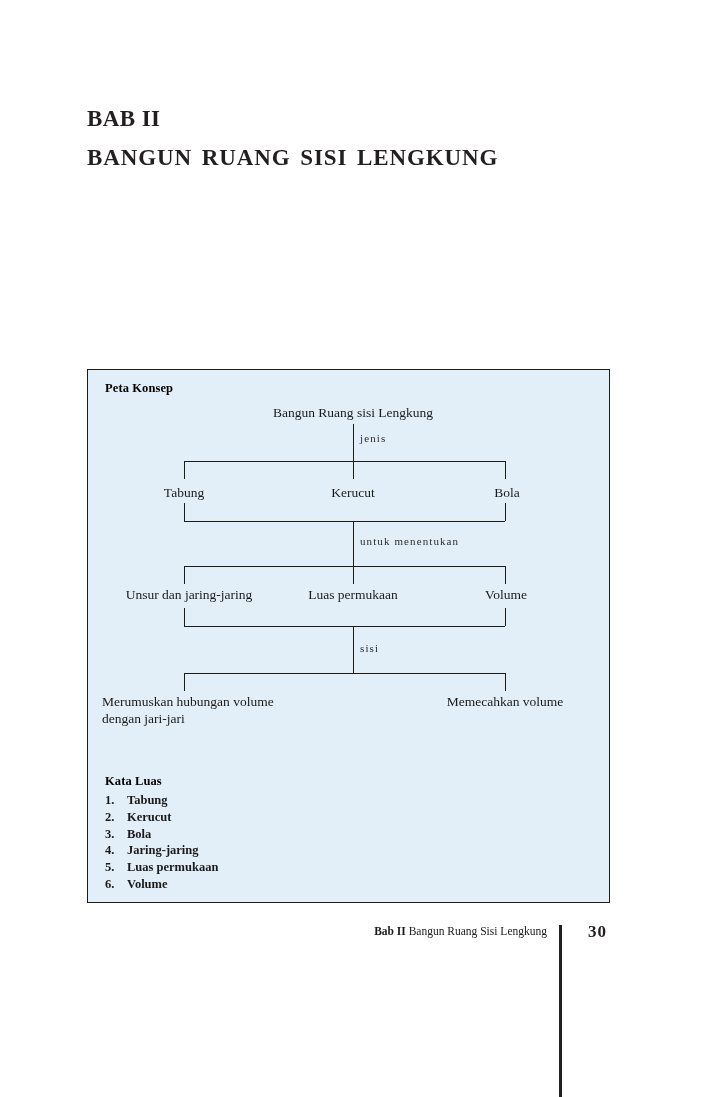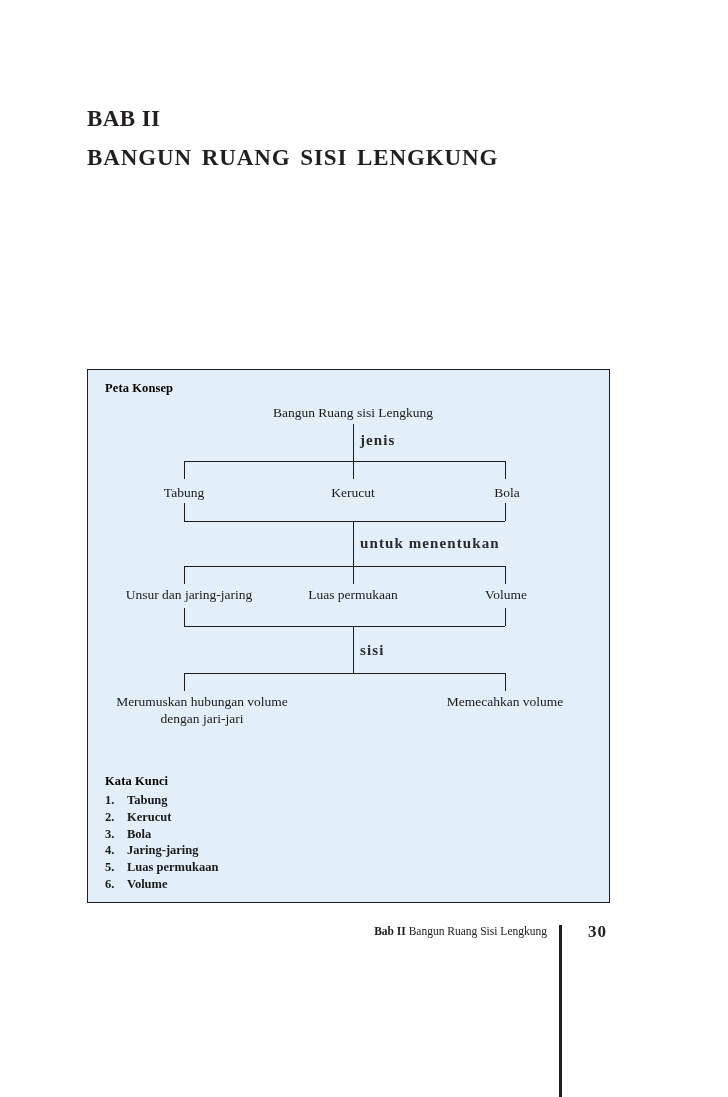--- a/index.html
+++ b/index.html
@@ -69,32 +69,30 @@
     top: 0;
     width: 523px;
     height: 400px;
   }
   .node {
     position: absolute;
     font-size: 13.5px;
     line-height: 17px;
     color: #1a1a1a;
     white-space: nowrap;
-    text-align: center;
   }
   .node.two-line { white-space: normal; }
   .node.center { text-align: center; transform: translateX(-50%); }
 
   .edge-label {
     position: absolute;
-    font-size: 15px;
+    font-size: 11px;
     letter-spacing: 1.1px;
     color: #2b2b2b;
     white-space: nowrap;
-    font-weight: bold;
   }
 
   .vline {
     position: absolute;
     width: 1px;
     background: #1c1c1c;
   }
   .hline {
     position: absolute;
     height: 1px;
@@ -210,21 +208,21 @@
 
     <div class="hline" style="left:96px;  top:303px; width:321px;"></div>
     <div class="vline" style="left:96px;  top:303px; height:18px;"></div>
     <div class="vline" style="left:417px; top:303px; height:18px;"></div>
 
     <div class="node two-line" style="left:14px; top:323px; width:200px;">Merumuskan  hubungan volume dengan jari-jari</div>
     <div class="node center" style="left:417px; top:323px;">Memecahkan volume</div>
 
   </div>
 
-  <div class="panel-heading" id="kata-kunci-heading">Kata Kunci</div>
+  <div class="panel-heading" id="kata-kunci-heading">Kata Luas</div>
 
   <ul id="kata-kunci-list">
     <li><span class="num">1.</span><span>Tabung</span></li>
     <li><span class="num">2.</span><span>Kerucut</span></li>
     <li><span class="num">3.</span><span>Bola</span></li>
     <li><span class="num">4.</span><span>Jaring-jaring</span></li>
     <li><span class="num">5.</span><span>Luas permukaan</span></li>
     <li><span class="num">6.</span><span>Volume</span></li>
   </ul>
 </div>

